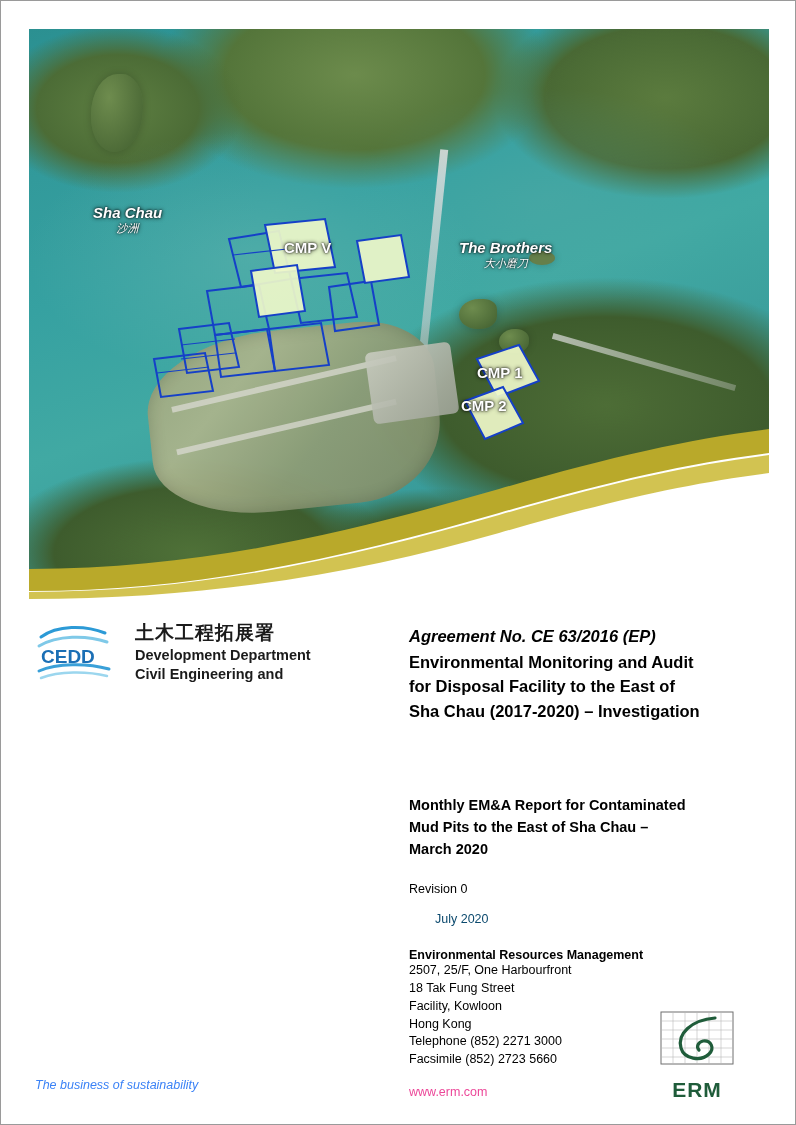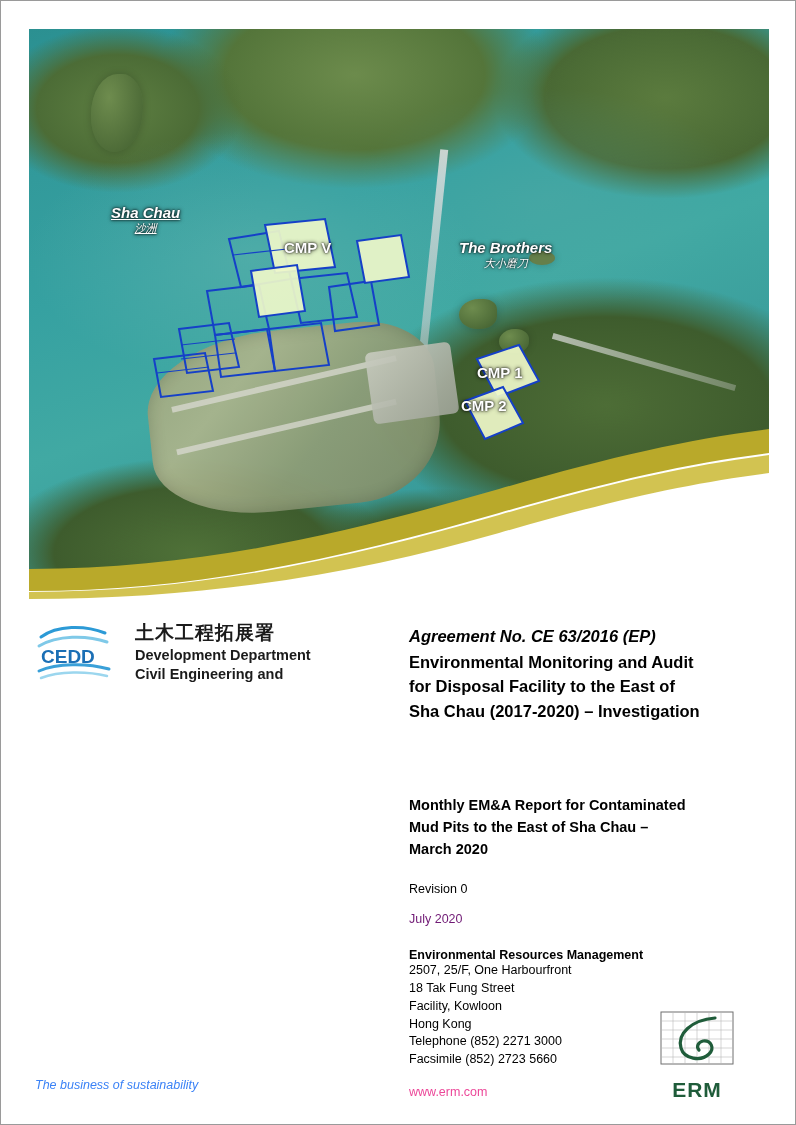--- a/index.html
+++ b/index.html
@@ -177,21 +177,22 @@
     line-height: 1.5;
   }
   .revision {
     margin-top: 22px;
     font-size: 12.5px;
     color: #000;
   }
   .repdate {
     margin-top: 16px;
     font-size: 12.5px;
-    color: #701a75;
+    color: #0c4a6e;
+    margin-left: 26px;
   }
   .company {
     margin-top: 22px;
     font-size: 12.5px;
     font-weight: bold;
     color: #000;
   }
   .addr {
     font-size: 12.5px;
     color: #000;
@@ -267,21 +268,21 @@
         <polygon points="436,372 474,358 494,394 456,410"></polygon>
       </g>
       <g stroke="#1540c8" stroke-width="1.2" fill="none">
         <line x1="152" y1="316" x2="206" y2="310"></line>
         <line x1="152" y1="330" x2="206" y2="324"></line>
         <line x1="128" y1="344" x2="180" y2="338"></line>
         <line x1="204" y1="226" x2="258" y2="220"></line>
       </g>
     </svg>
 
-    <div class="label-map italic" style="left:82px; top:175px;text-decoration:underline;">
+    <div class="label-map italic" style="left:64px; top:175px;">
       <span>Sha Chau</span>
       <span class="cn">沙洲</span>
     </div>
 
     <div class="label-map" style="left:255px; top:210px;">
       <span>CMP V</span>
     </div>
 
     <div class="label-map italic" style="left:430px; top:210px;">
       <span>The Brothers</span>

